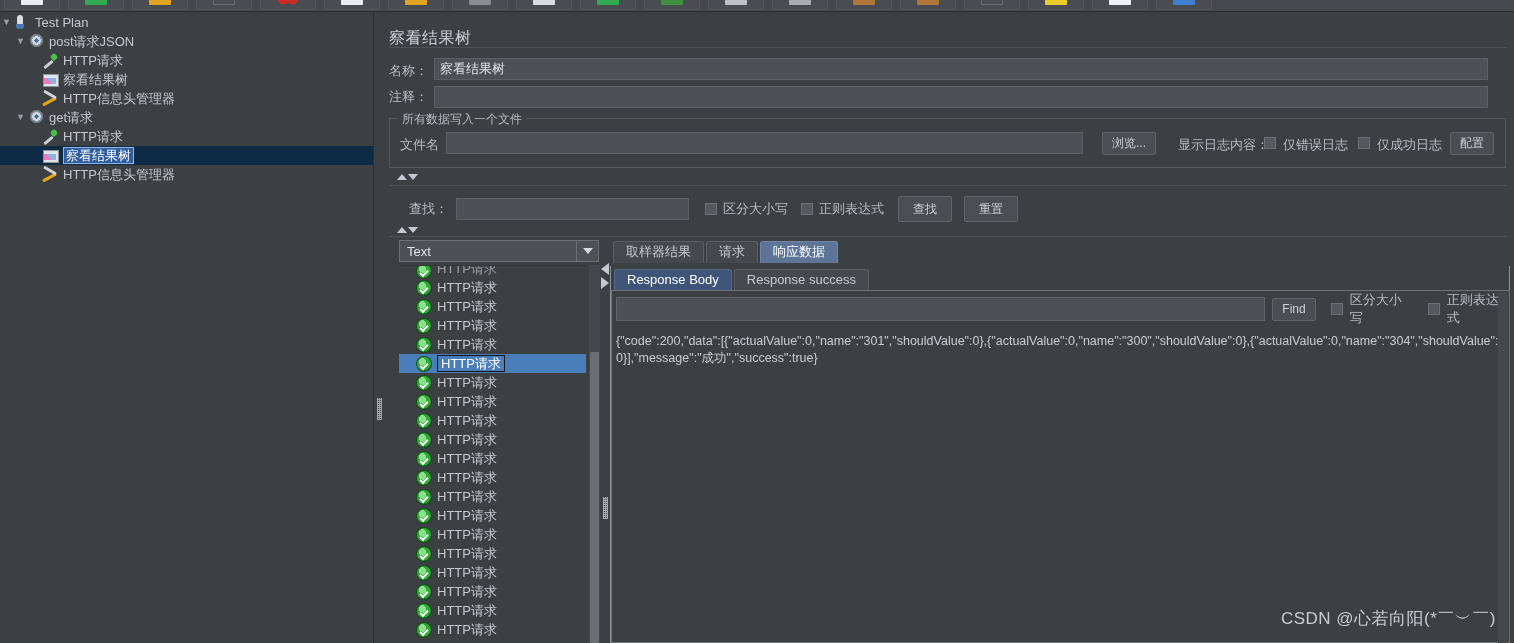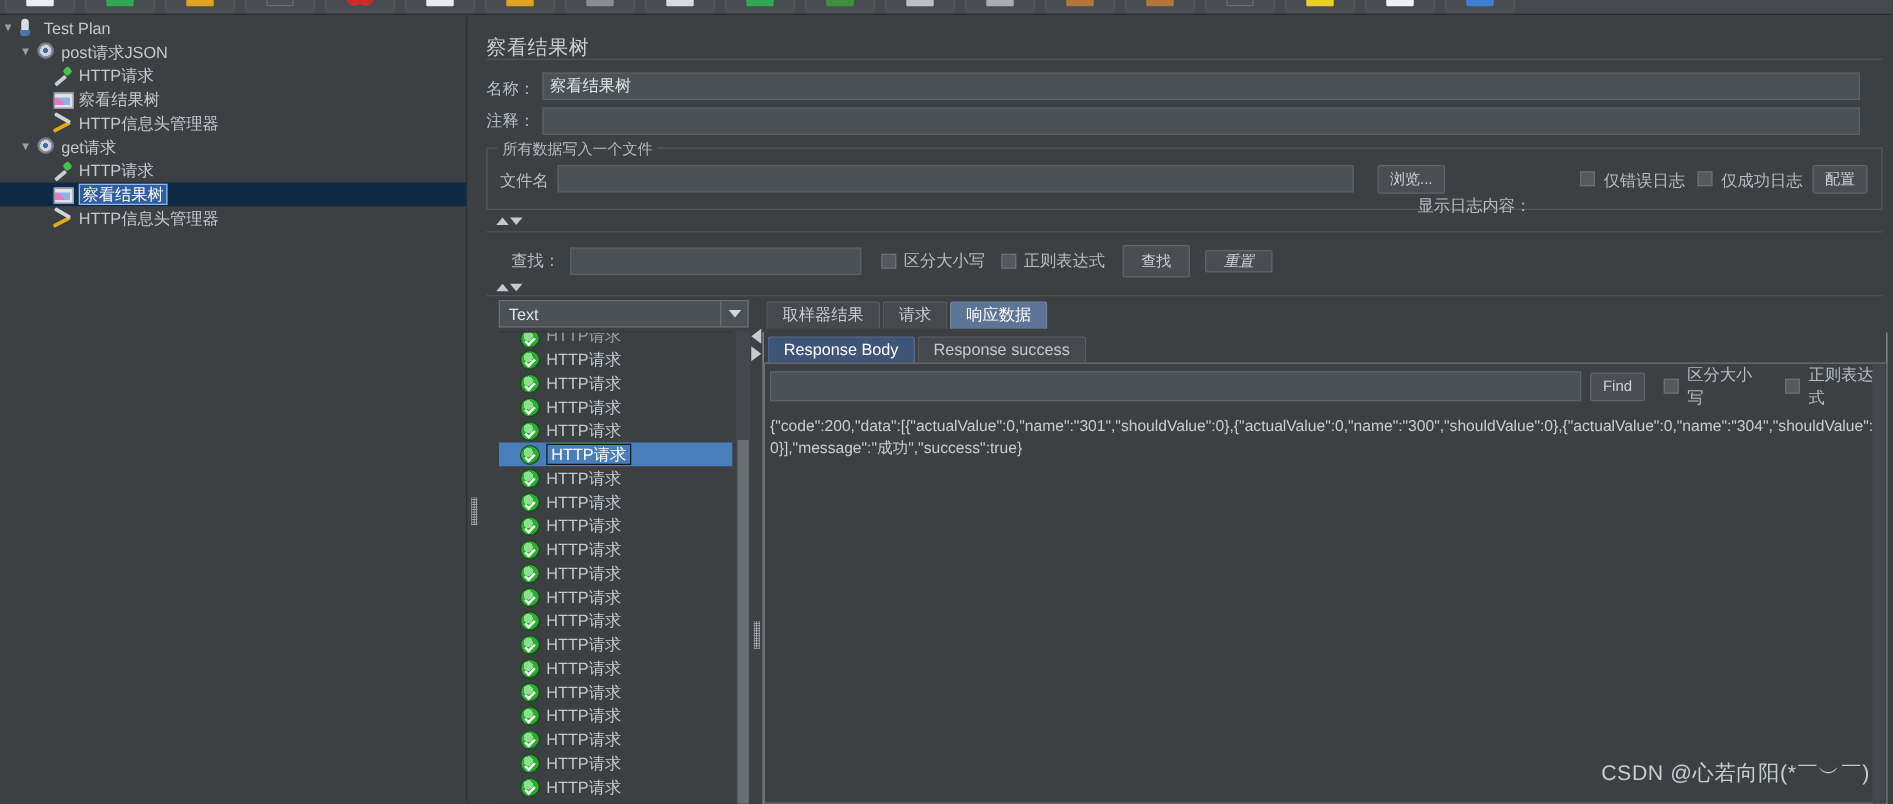--- a/index.html
+++ b/index.html
@@ -386,21 +386,21 @@
     <div class="row" style="left:4px; top:66px; width:1117px;">
       <span class="lbl">注释：</span>
       <input class="tfield" style="width: 1054px; margin-left: 6px;" value="">
     </div>
 
     <div class="groupbox" style="left:4px; top:98px; width:1117px; height:50px;">
       <span class="grouptitle">所有数据写入一个文件</span>
       <span class="lbl" style="position:absolute; left:10px; top:17px;">文件名</span>
       <input class="tfield" style="position: absolute; left: 56px; top: 13px; width: 637px;" value="">
       <button class="jbtn" style="position:absolute; left:712px; top:13px;">浏览...</button>
-      <span class="lbl" style="position:absolute; left:744px; top:17px;margin-top:20px;">显示日志内容：</span>
+      <span class="lbl" style="position:absolute; left:788px; top:17px;">显示日志内容：</span>
       <span class="cb" style="position:absolute; left:874px; top:18px;"></span>
       <span class="lbl" style="position:absolute; left:893px; top:17px;">仅错误日志</span>
       <span class="cb" style="position:absolute; left:968px; top:18px;"></span>
       <span class="lbl" style="position:absolute; left:987px; top:17px;">仅成功日志</span>
       <button class="jbtn" style="position:absolute; left:1060px; top:13px;">配置</button>
     </div>
 
     <div class="splitarrows" style="left:12px; top:152px;">
       <span class="tri-up"></span>
       <span class="tri-dn"></span>
@@ -408,21 +408,21 @@
     <div class="sep" style="top:165px;"></div>
 
     <div class="row" style="left:4px; top:172px; width:1117px; height:34px;">
       <span class="lbl" style="margin-left:20px;">查找：</span>
       <input class="tfield" style="width: 233px; margin-left: 8px;" value="">
       <span class="cb" style="margin-left:16px;"></span>
       <span class="lbl" style="margin-left:6px;">区分大小写</span>
       <span class="cb" style="margin-left:13px;"></span>
       <span class="lbl" style="margin-left:6px;">正则表达式</span>
       <button class="jbtn" style="margin-left:14px; height:26px; padding:0 14px;">查找</button>
-      <button class="jbtn" style="margin-left:12px; height:18px; padding:0 14px;font-style:italic;">重置</button>
+      <button class="jbtn" style="margin-left:12px; height:26px; padding:0 14px;">重置</button>
     </div>
     <div class="sep" style="top:216px;"></div>
 
     <div class="splitarrows" style="left:12px; top:205px;">
       <span class="tri-up"></span>
       <span class="tri-dn"></span>
     </div>
 
   </div>
 

